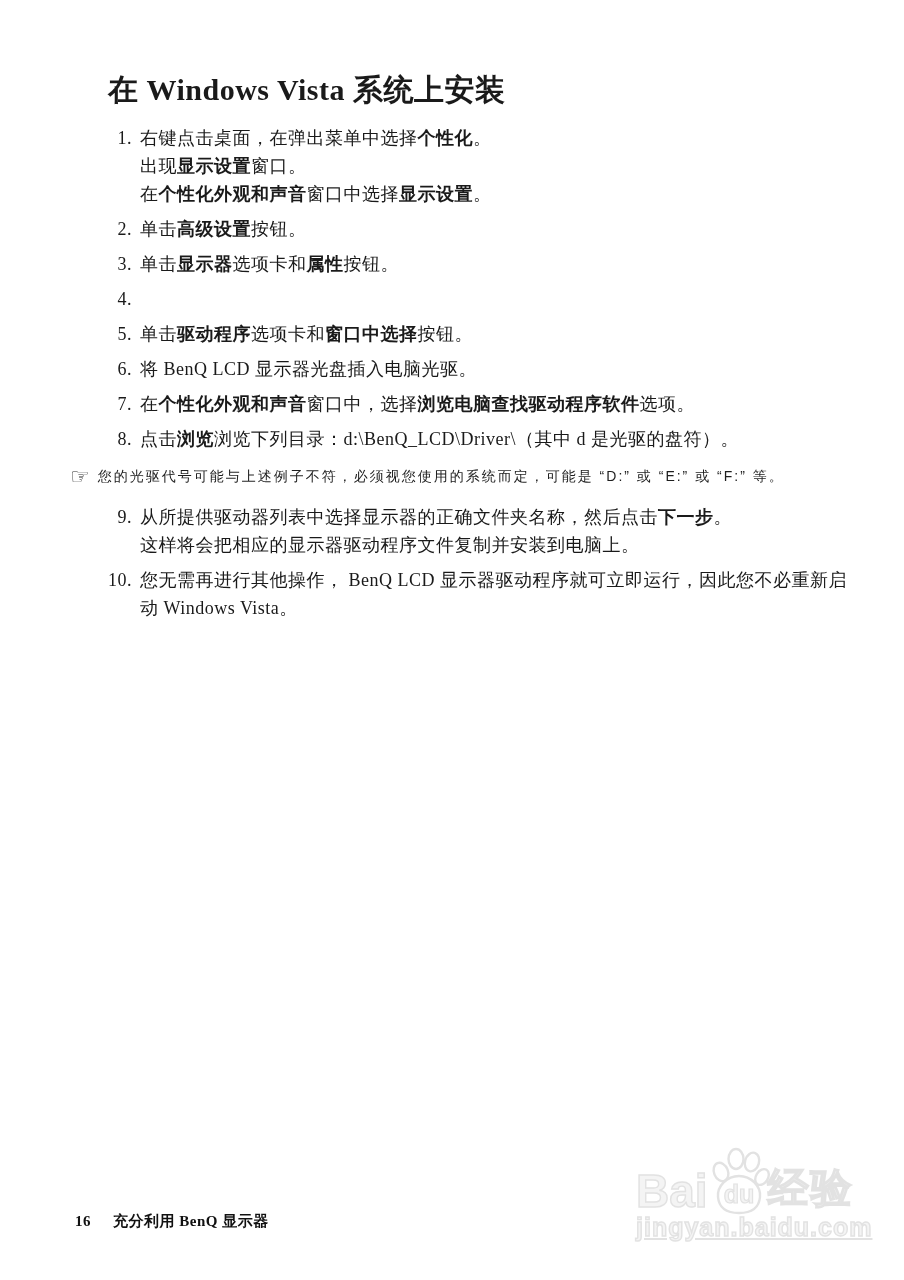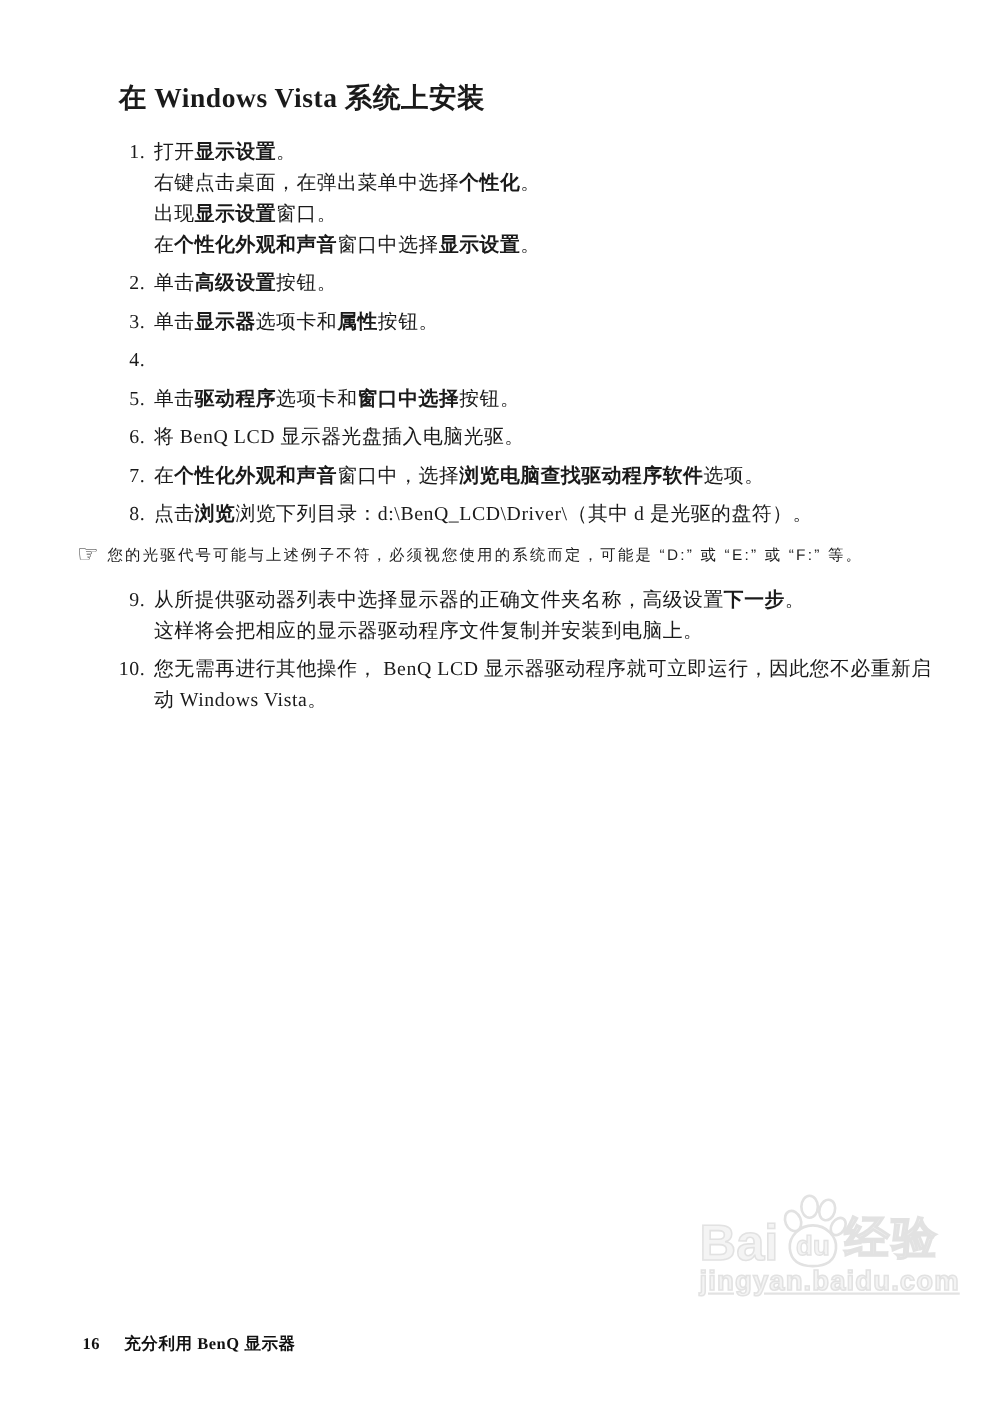--- a/index.html
+++ b/index.html
@@ -6,21 +6,21 @@
   .page {
     position:relative;
     width:904px; height:1280px;
     background:#ffffff;
     font-family:"Liberation Serif","DejaVu Serif",serif;
     color:#1a1a1a;
     overflow:hidden;
   }
   .page-title {
     margin:74px 0 18px 108px;
-    font-size:25px;
+    font-size:30px;
     line-height:32px;
     font-weight:600;
     letter-spacing:0.5px;
   }
   .steps { margin-left:92px; }
   .step { display:flex; font-size:18px; line-height:28px; letter-spacing:0.5px; }
   .steps .step + .step { margin-top:7px; }
   .step-num { flex:0 0 40px; text-align:right; padding-right:8px; }
   .step-text { width:710px; }
   .b { font-weight:bold; }
@@ -40,21 +40,21 @@
     color:#2b2b2b;
   }
   .footer {
     position:absolute; left:75px; top:1212px;
     display:flex; align-items:baseline;
     font-size:15px; font-weight:bold; letter-spacing:0.5px;
     color:#111;
   }
   .footer-label { margin-left:22px; }
   
-  .watermark { position:absolute; left:636px; top:1084px; width:260px; }
+  .watermark { position:absolute; left:636px; top:1146px; width:260px; }
   .wm-row { display:flex; align-items:flex-end; }
   .wm-outline {
     color:#f4f4f4;
     -webkit-text-stroke:1.4px #e2e2e2;
     font-family:"Liberation Sans","DejaVu Sans",sans-serif;
     font-weight:bold;
   }
   .wm-bai { font-size:46px; line-height:0.92; }
   .wm-paw { margin:0 -4px -6px -2px; }
   .wm-jy { font-size:41px; line-height:1; letter-spacing:2px;font-family:Liberation Mono, monospace; }
@@ -64,21 +64,20 @@
 <body>
 
 <div class="page">
 
   <h1 class="page-title">在 Windows Vista 系统上安装</h1>
 
   <div class="steps" id="steps-top">
       <div class="step">
         <div class="step-num">1.</div>
         <div class="step-text">
-          <div class="step-title"><span>打开</span><span class="b">显示设置</span><span>。</span></div>
           <div class="step-sub"><span>右键点击桌面，在弹出菜单中选择</span><span class="b">个性化</span><span>。</span></div>
           <div class="step-sub"><span>出现</span><span class="b">显示设置</span><span>窗口。</span></div>
           <div class="step-sub"><span>在</span><span class="b">个性化外观和声音</span><span>窗口中选择</span><span class="b">显示设置</span><span>。</span></div>
         </div>
       </div>
       <div class="step">
         <div class="step-num">2.</div>
         <div class="step-text">
           <div class="step-title"><span>单击</span><span class="b">高级设置</span><span>按钮。</span></div>
         </div>
@@ -120,21 +119,21 @@
 
   <div class="note">
     <span class="note-icon">☞</span>
     <span class="note-text">您的光驱代号可能与上述例子不符，必须视您使用的系统而定，可能是 “D:” 或 “E:” 或 “F:” 等。</span>
   </div>
 
   <div class="steps" id="steps-bottom">
       <div class="step">
         <div class="step-num">9.</div>
         <div class="step-text">
-          <div class="step-title"><span>从所提供驱动器列表中选择显示器的正确文件夹名称，高级设置</span><span class="b">下一步</span><span>。</span></div>
+          <div class="step-title"><span>从所提供驱动器列表中选择显示器的正确文件夹名称，然后点击</span><span class="b">下一步</span><span>。</span></div>
           <div class="step-sub"><span>这样将会把相应的显示器驱动程序文件复制并安装到电脑上。</span></div>
         </div>
       </div>
       <div class="step">
         <div class="step-num">10.</div>
         <div class="step-text">
           <div class="step-sub"><span>您无需再进行其他操作， BenQ LCD 显示器驱动程序就可立即运行，因此您不必重新启动 Windows Vista。</span></div>
         </div>
       </div>
     </div>

